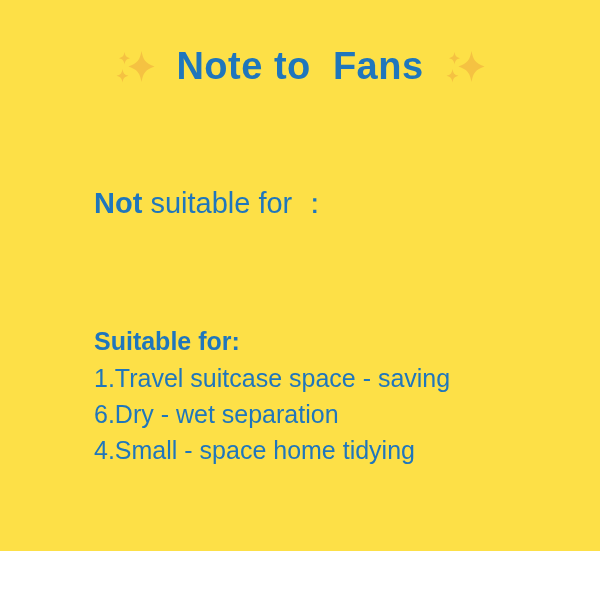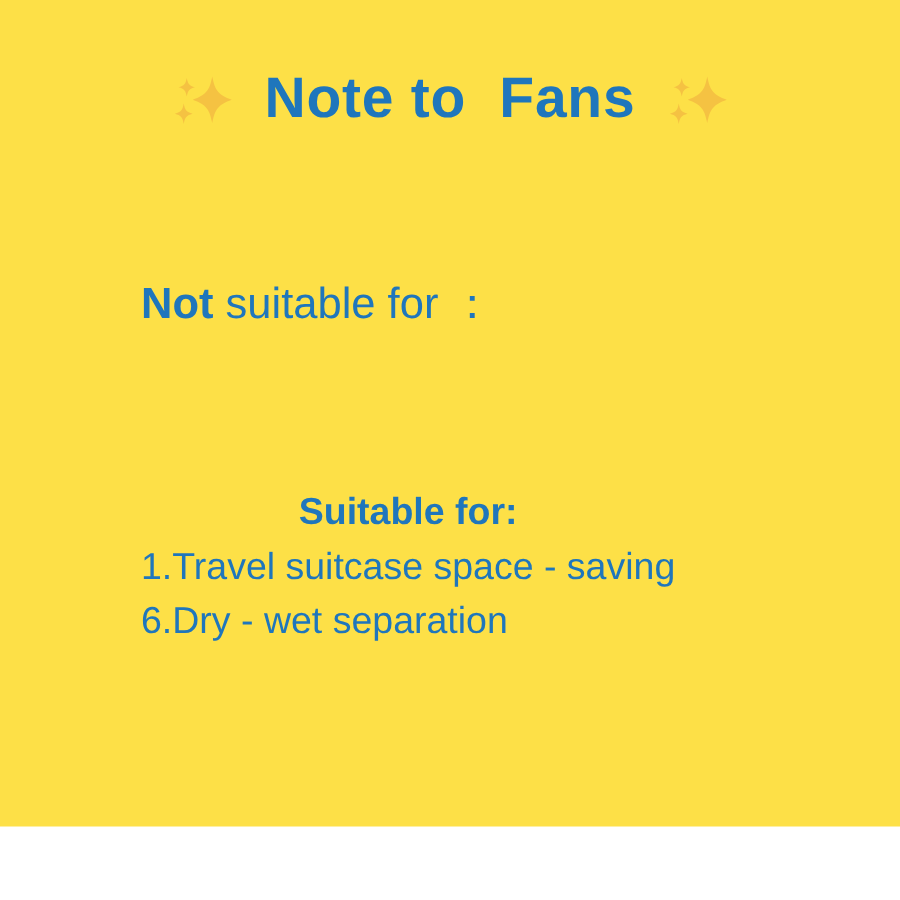--- a/index.html
+++ b/index.html
@@ -77,21 +77,20 @@
   }
   .b {
     font-weight: bold;
   }
   .heading-sm {
     font-size: 25px;
     color: #1f76bc;
     line-height: 38px;
     font-weight: bold;
     white-space: pre;
-    text-align: center;
   }
 </style>
 </head>
 <body>
 
 <div class="page">
 
   <div class="title-row">
 
     <span class="sparkle">
@@ -121,16 +120,17 @@
 
 
   </div>
 
   <div class="block-suit">
 
     <div class="heading-sm">Suitable for:</div>
 
     <div class="line-sm">1.Travel suitcase space - saving</div>
     <div class="line-sm">6.Dry - wet separation</div>
+    <div class="line-sm">4.Small - space home tidying</div>
 
   </div>
 
 </div>
 
 </body></html>

